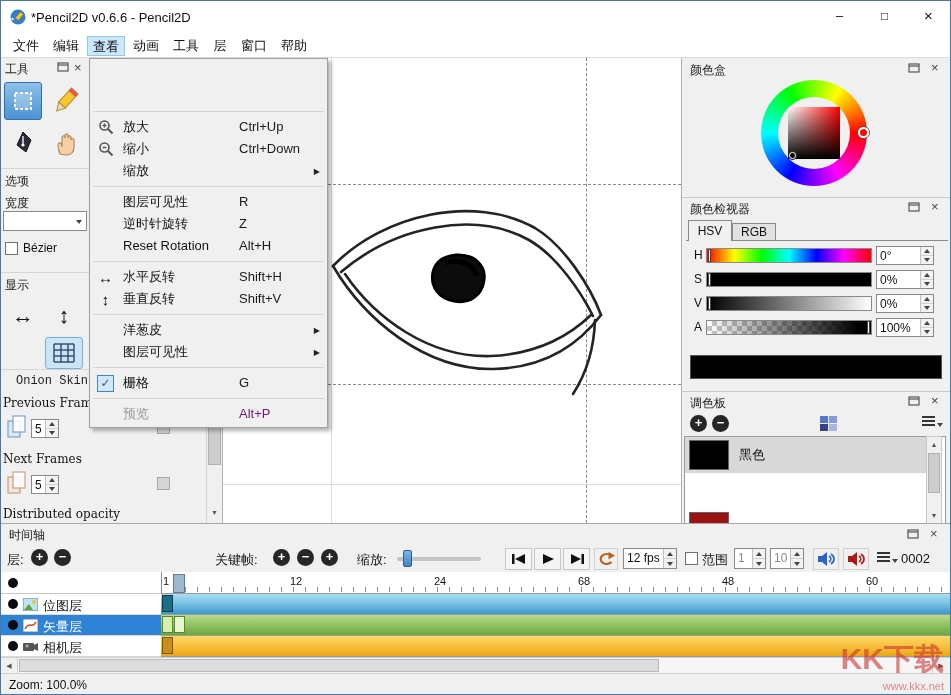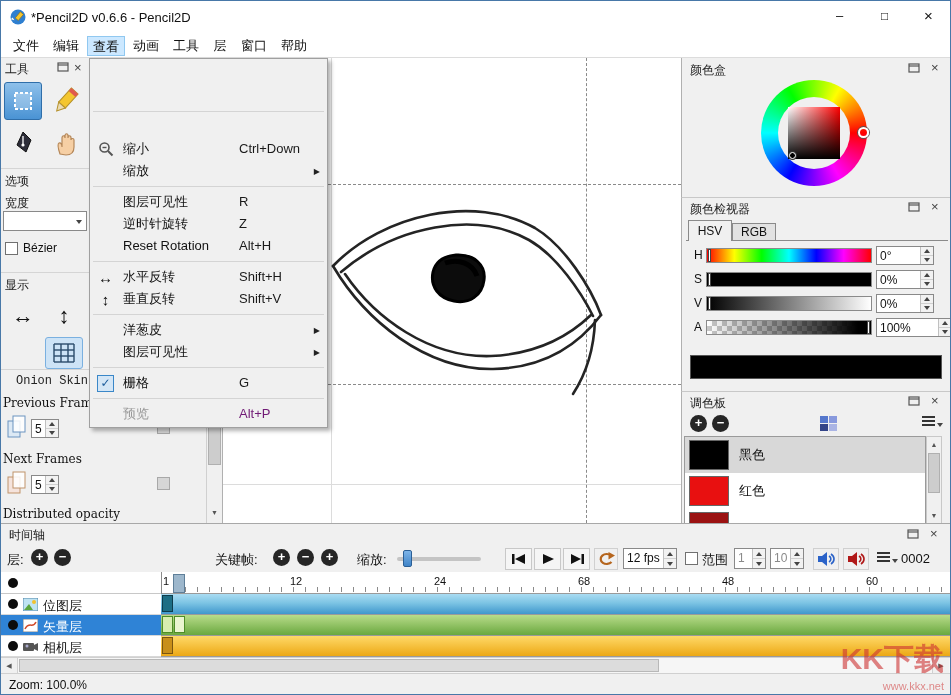--- a/index.html
+++ b/index.html
@@ -263,21 +263,21 @@
         <span class="sb">
           <i class="td"></i>
         </span>
       </span>
   </div>
 
   <span class="abs" style="left:12px;top:122px;font-size:12px">A</span>
   <div class="slider-row" style="left:24px;top:122px;width:166px;background-image:linear-gradient(to right,rgba(0,0,0,0),#000 92%),conic-gradient(#c8c8c8 0 25%,#fff 0 50%,#c8c8c8 0 75%,#fff 0);background-size:auto,10px 10px">
       <span class="mk" style="right:1px"></span>
     </div>
-  <div class="spin" style="left:194px;top:120px;width:76px;height:19px">
+  <div class="spin" style="left:194px;top:120px;width:58px;height:19px">
     <span class="val">100%</span>
     <span class="btns">
         <span class="sb">
           <i class="tu"></i>
         </span>
         <span class="sb">
           <i class="td"></i>
         </span>
       </span>
   </div>
@@ -297,28 +297,24 @@
   <span class="circlebtn" style="left:30px;top:23px">−</span>
   <svg class="abs" style="left:138px;top:24px" width="18" height="16">
     <rect x="0" y="0" width="8" height="7" fill="#5577cc"></rect>
       <rect x="9" y="0" width="8" height="7" fill="#8899dd"></rect>
     <rect x="0" y="8" width="8" height="7" fill="#334488"></rect>
       <rect x="9" y="8" width="8" height="7" fill="#aab4e4"></rect>
   </svg>
   <span class="bars" style="left:240px;top:24px"></span>
   <i class="td abs" style="left:255px;top:31px"></i>
 
-  <div class="abs" style="left:2px;top:44px;width:242px;height:88px;background:#fff;border:1px solid #9a9a9a;overflow:hidden">
+  <div class="abs" style="left:2px;top:44px;width:262px;height:88px;background:#fff;border:1px solid #9a9a9a;overflow:hidden">
     <div class="abs" style="left:0;top:0;width:242px;height:36px;background:#d8d8d8">
       <span class="abs" style="left:4px;top:3px;width:40px;height:30px;background:#000;border:1px solid #666"></span>
       <span class="abs" style="left:54px;top:9px">黑色</span>
-    </div>
-    <div class="abs" style="left:0;top:36px;width:242px;height:36px;background:#fff">
-      <span class="abs" style="left:4px;top:3px;width:40px;height:30px;background:#e81010;border:1px solid #666"></span>
-      <span class="abs" style="left:54px;top:9px">红色</span>
     </div>
     <div class="abs" style="left:0;top:72px;width:242px;height:36px;background:#fff">
       <span class="abs" style="left:4px;top:3px;width:40px;height:30px;background:#9b1212;border:1px solid #666"></span>
       <span class="abs" style="left:54px;top:9px"></span>
     </div>
   </div>
   <div class="abs" style="left:244px;top:44px;width:16px;height:88px;background:#f0f0f0;border:1px solid #c8c8c8">
     <div class="abs" style="left:0;top:0;width:14px;height:15px;display:flex;align-items:center;justify-content:center">
         <span class="arr7">▲</span>
       </div>
@@ -485,20 +481,30 @@
       </div>
   </div>
 </div>
 
 <div class="abs" style="left:0;top:672px;width:949px;height:22px;background:#f0f0f0;border-top:1px solid #d0d0d0">
   <span class="abs" style="left:8px;top:4px;font-size:12px">Zoom: 100.0%</span>
 </div>
 
 <div class="abs" style="left:88px;top:57px;width:239px;height:370px;background:#f0f0f0;border:1px solid #a0a0a0;box-shadow:3px 3px 4px rgba(0,0,0,0.3);z-index:30">
   <div class="msep" style="top:52px"></div>
+  <div class="mi" style="top:57px">
+    <span class="mic"><svg width="16" height="16">
+          <circle cx="6.5" cy="6.5" r="4.5" fill="none" stroke="#555" stroke-width="1.6"></circle>
+          <line x1="10" y1="10" x2="14.5" y2="14.5" stroke="#555" stroke-width="2"></line>
+          <line x1="4.5" y1="6.5" x2="8.5" y2="6.5" stroke="#555" stroke-width="1.4"></line>
+          <line x1="6.5" y1="4.5" x2="6.5" y2="8.5" stroke="#555" stroke-width="1.4"></line>
+        </svg></span>
+    <span class="mlabel">放大</span>
+    <span class="msc">Ctrl+Up</span>
+  </div>
   <div class="mi" style="top:79px">
     <span class="mic"><svg width="16" height="16">
           <circle cx="6.5" cy="6.5" r="4.5" fill="none" stroke="#555" stroke-width="1.6"></circle>
           <line x1="10" y1="10" x2="14.5" y2="14.5" stroke="#555" stroke-width="2"></line>
           <line x1="4.5" y1="6.5" x2="8.5" y2="6.5" stroke="#555" stroke-width="1.4"></line>
         </svg></span>
     <span class="mlabel">缩小</span>
     <span class="msc">Ctrl+Down</span>
   </div>
   <div class="mi" style="top:101px">

